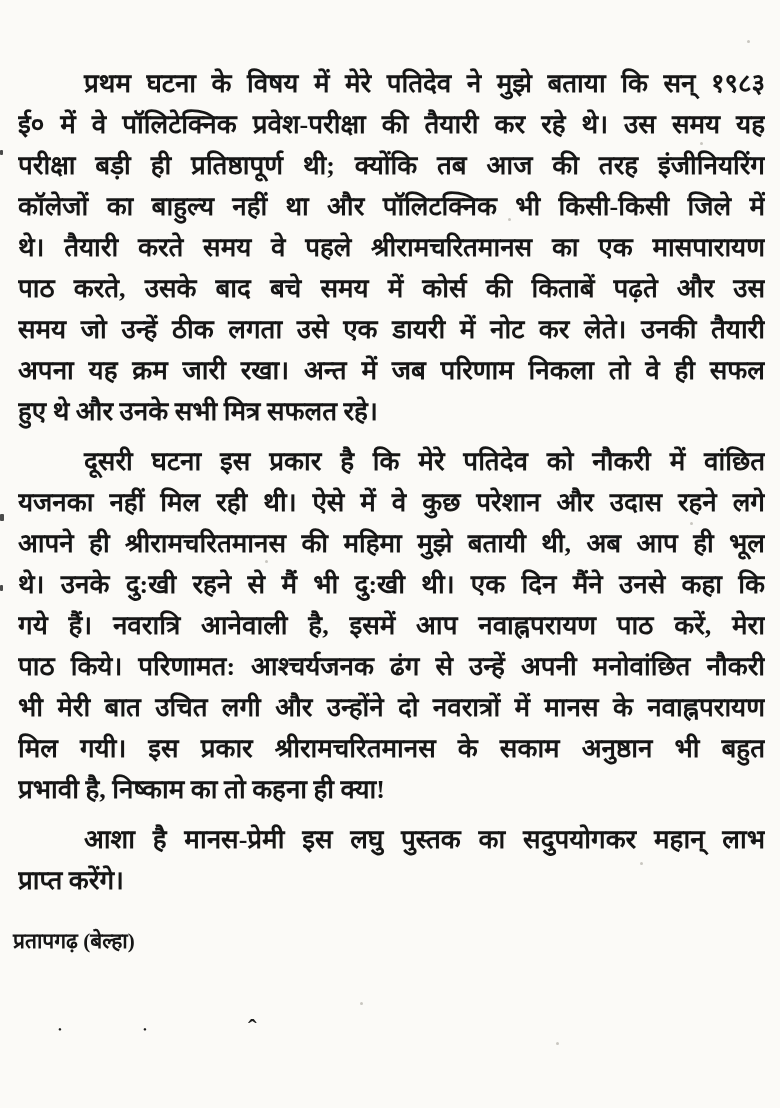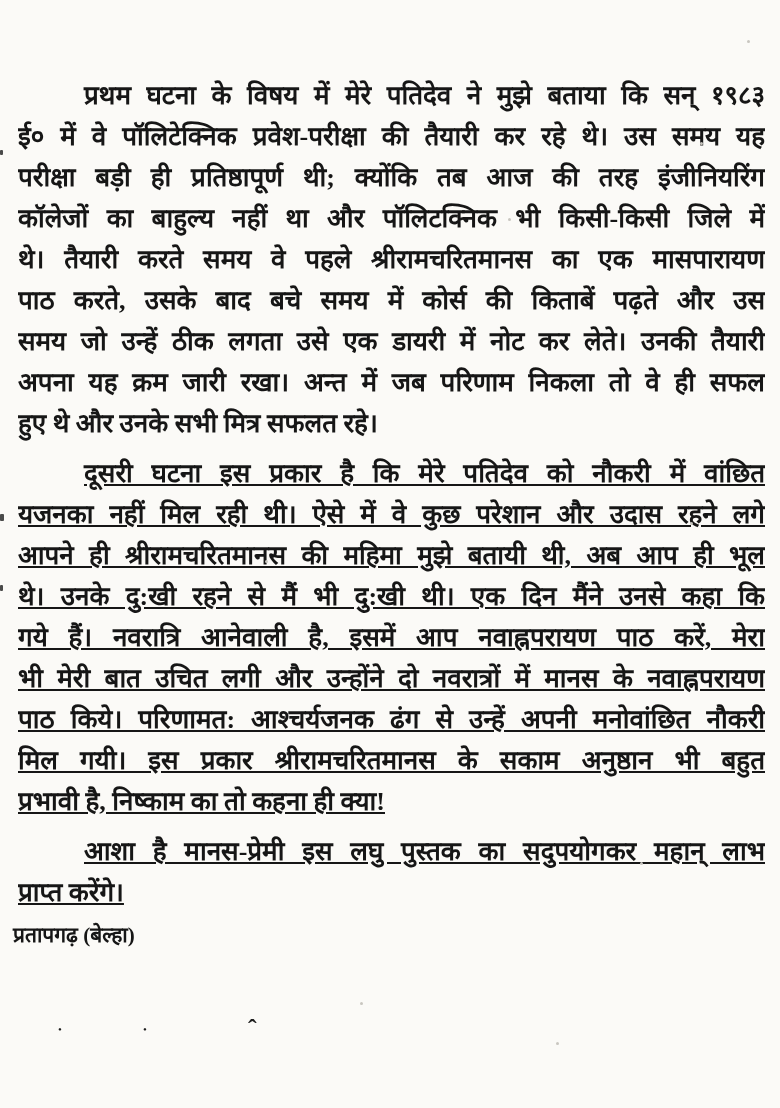--- a/index.html
+++ b/index.html
@@ -15,29 +15,28 @@
     color: #161616;
     font-family: "Liberation Serif", "DejaVu Serif", serif;
   }
   .page {
     position: absolute;
     inset: 0;
   }
   .text-block {
     position: absolute;
     left: 18px;
-    top: 76px;
+    top: 64px;
     width: 747px;
   }
   .para {
     margin: 0;
   }
   .para + .para {
     margin-top: 9px;
-    text-decoration: underline;
   }
   .line {
     font-size: 26px;
     font-weight: 600;
     line-height: 40.5px;
     height: 41px;
     overflow: hidden;
     text-align: justify;
     text-align-last: justify;
     white-space: normal;
@@ -45,21 +44,21 @@
   .line.first {
     text-indent: 66px;
   }
   .line.last {
     text-align-last: left;
   }
   .signature {
     font-size: 21px;
     font-weight: 600;
     line-height: 30px;
-    margin-top: 6px;
+    margin-top: 24px;
     margin-left: -5px;
     text-align: left;
   }
   
   .artifact-dot {
     position: absolute;
     font-size: 11px;
     color: #1d1d1d;
     line-height: 1;
   }
@@ -103,22 +102,22 @@
       <div class="line">अपना यह क्रम जारी रखा। अन्त में जब परिणाम निकला तो वे ही सफल</div>
       <div class="line last">हुए थे और उनके सभी मित्र सफलत रहे।</div>
     </div>
 
     <div class="para">
       <div class="line first">दूसरी घटना इस प्रकार है कि मेरे पतिदेव को नौकरी में वांछित</div>
       <div class="line">यजनका नहीं मिल रही थी। ऐसे में वे कुछ परेशान और उदास रहने लगे</div>
       <div class="line">आपने ही श्रीरामचरितमानस की महिमा मुझे बतायी थी, अब आप ही भूल</div>
       <div class="line">थे। उनके दु:खी रहने से मैं भी दु:खी थी। एक दिन मैंने उनसे कहा कि</div>
       <div class="line">गये हैं। नवरात्रि आनेवाली है, इसमें आप नवाह्नपरायण पाठ करें, मेरा</div>
+      <div class="line">पाठ किये। परिणामत: आश्चर्यजनक ढंग से उन्हें अपनी मनोवांछित नौकरी</div>
       <div class="line">भी मेरी बात उचित लगी और उन्होंने दो नवरात्रों में मानस के नवाह्नपरायण</div>
-      <div class="line">पाठ किये। परिणामत: आश्चर्यजनक ढंग से उन्हें अपनी मनोवांछित नौकरी</div>
       <div class="line">मिल गयी। इस प्रकार श्रीरामचरितमानस के सकाम अनुष्ठान भी बहुत</div>
       <div class="line last">प्रभावी है, निष्काम का तो कहना ही क्या!</div>
     </div>
 
     <div class="para">
       <div class="line first">आशा है मानस-प्रेमी इस लघु पुस्तक का सदुपयोगकर महान् लाभ</div>
       <div class="line last">प्राप्त करेंगे।</div>
     </div>
 
     <div class="signature">प्रतापगढ़ (बेल्हा)</div>

